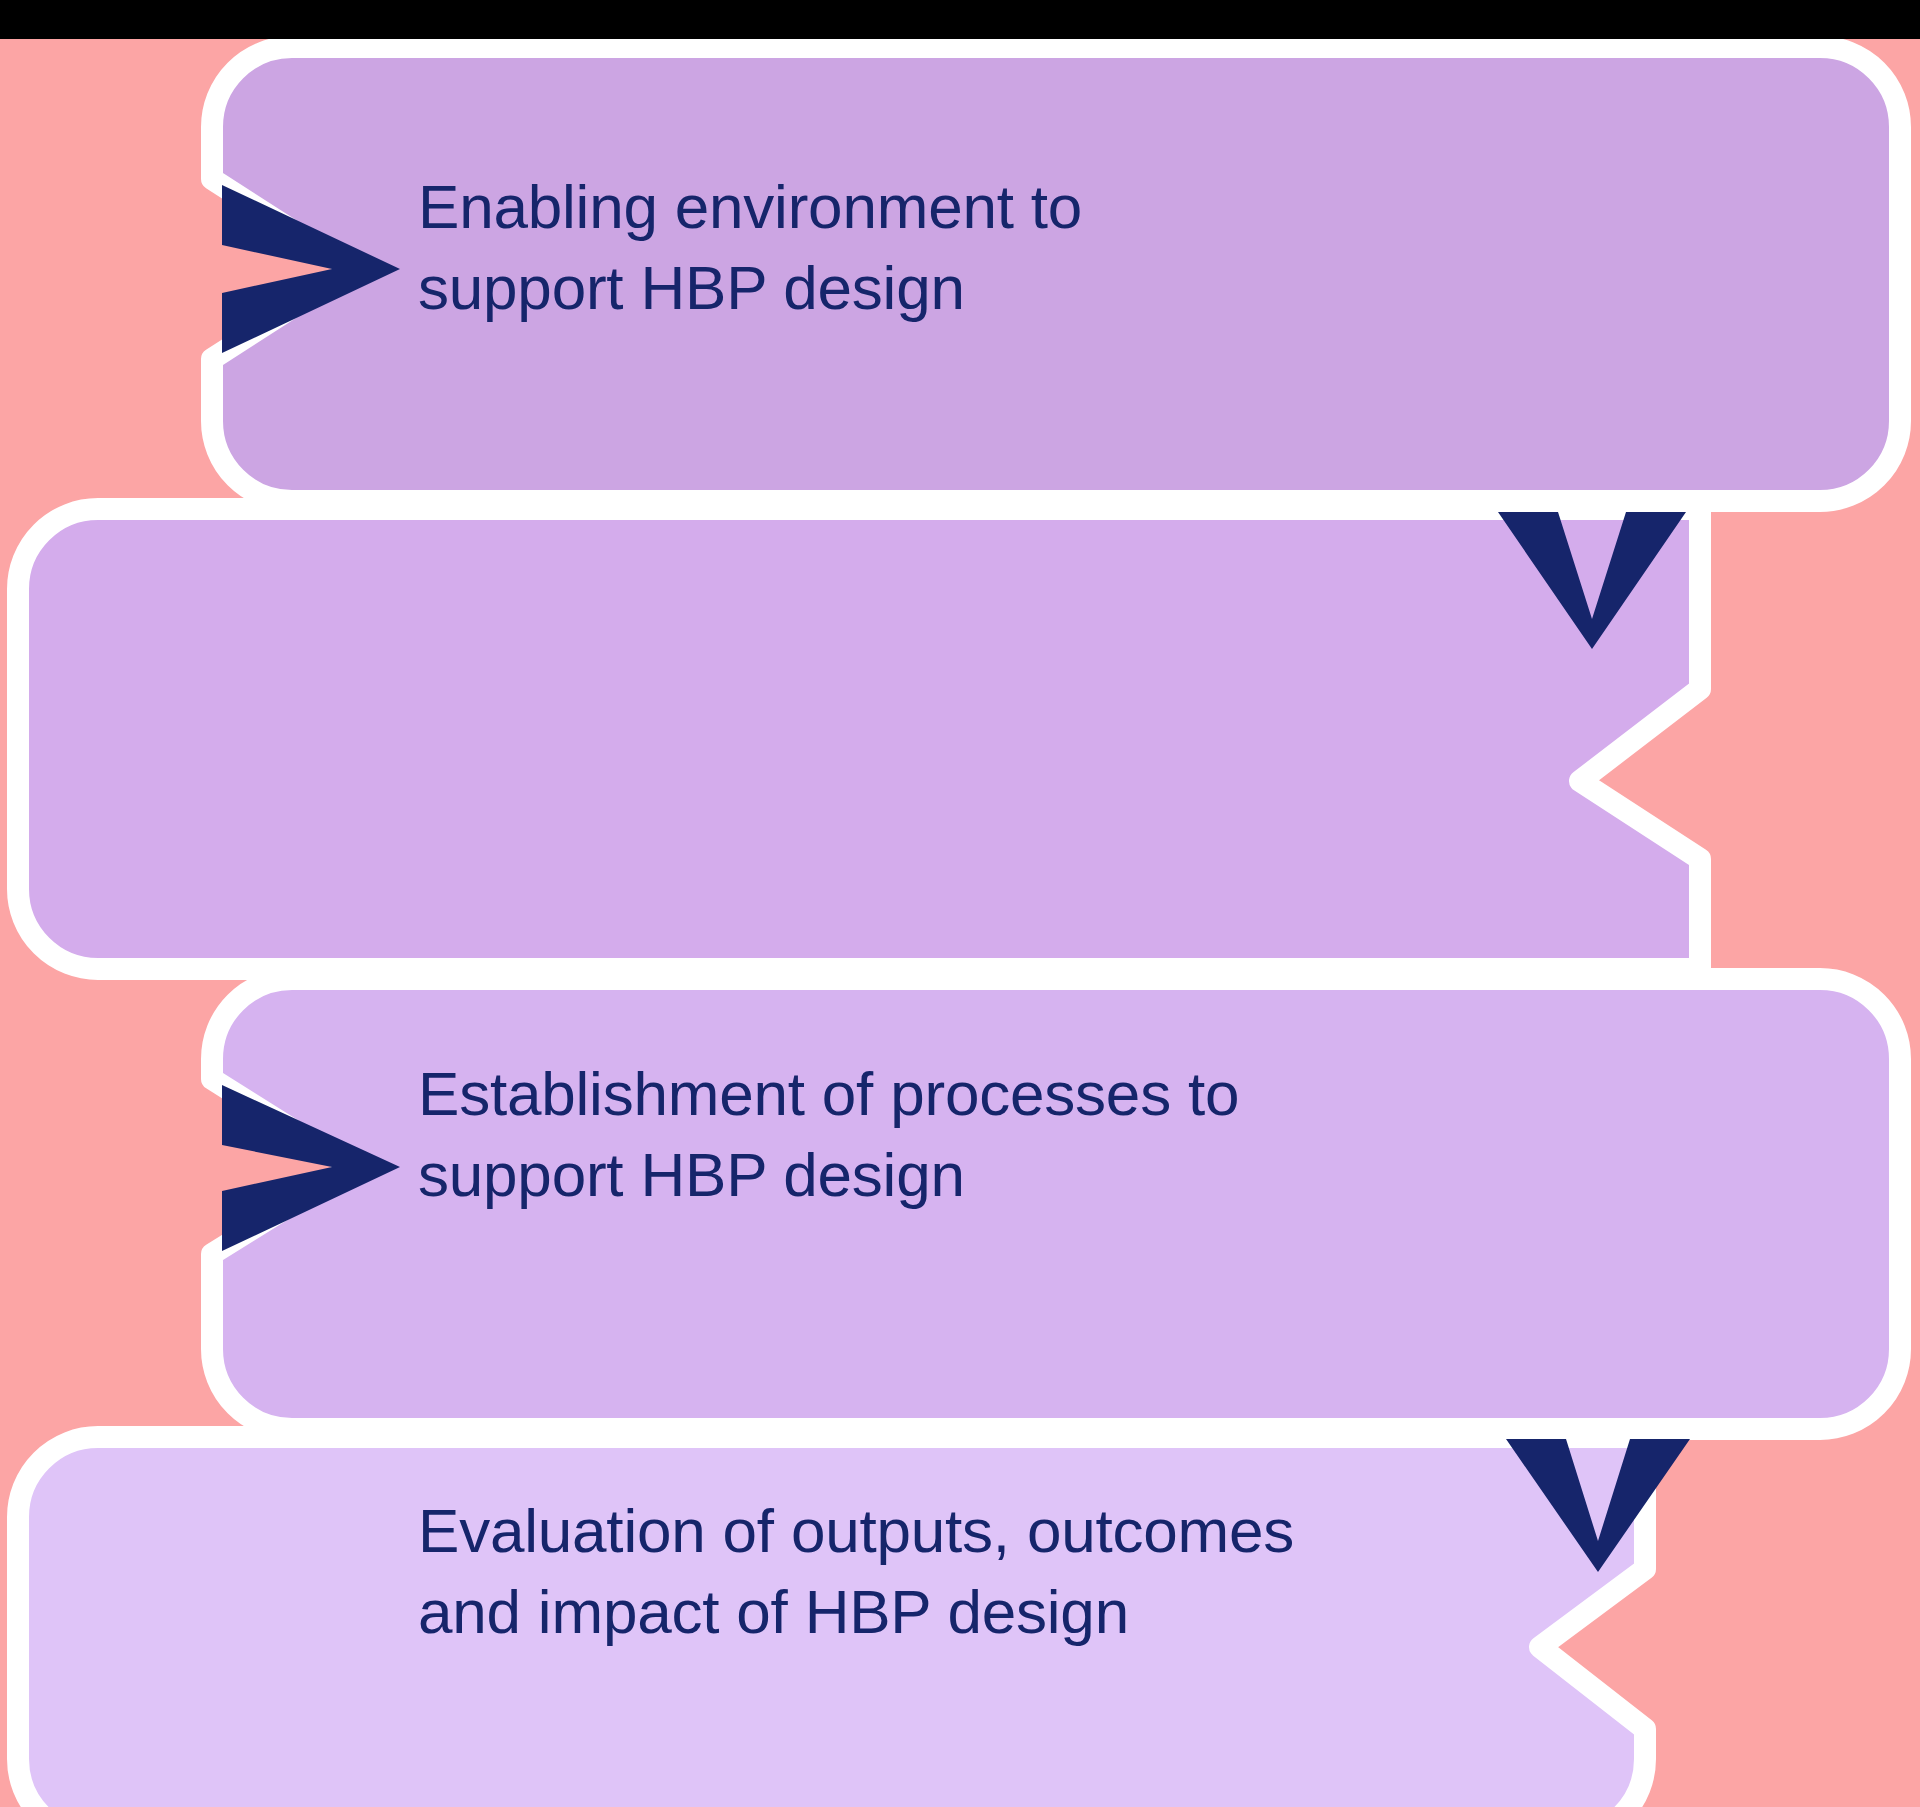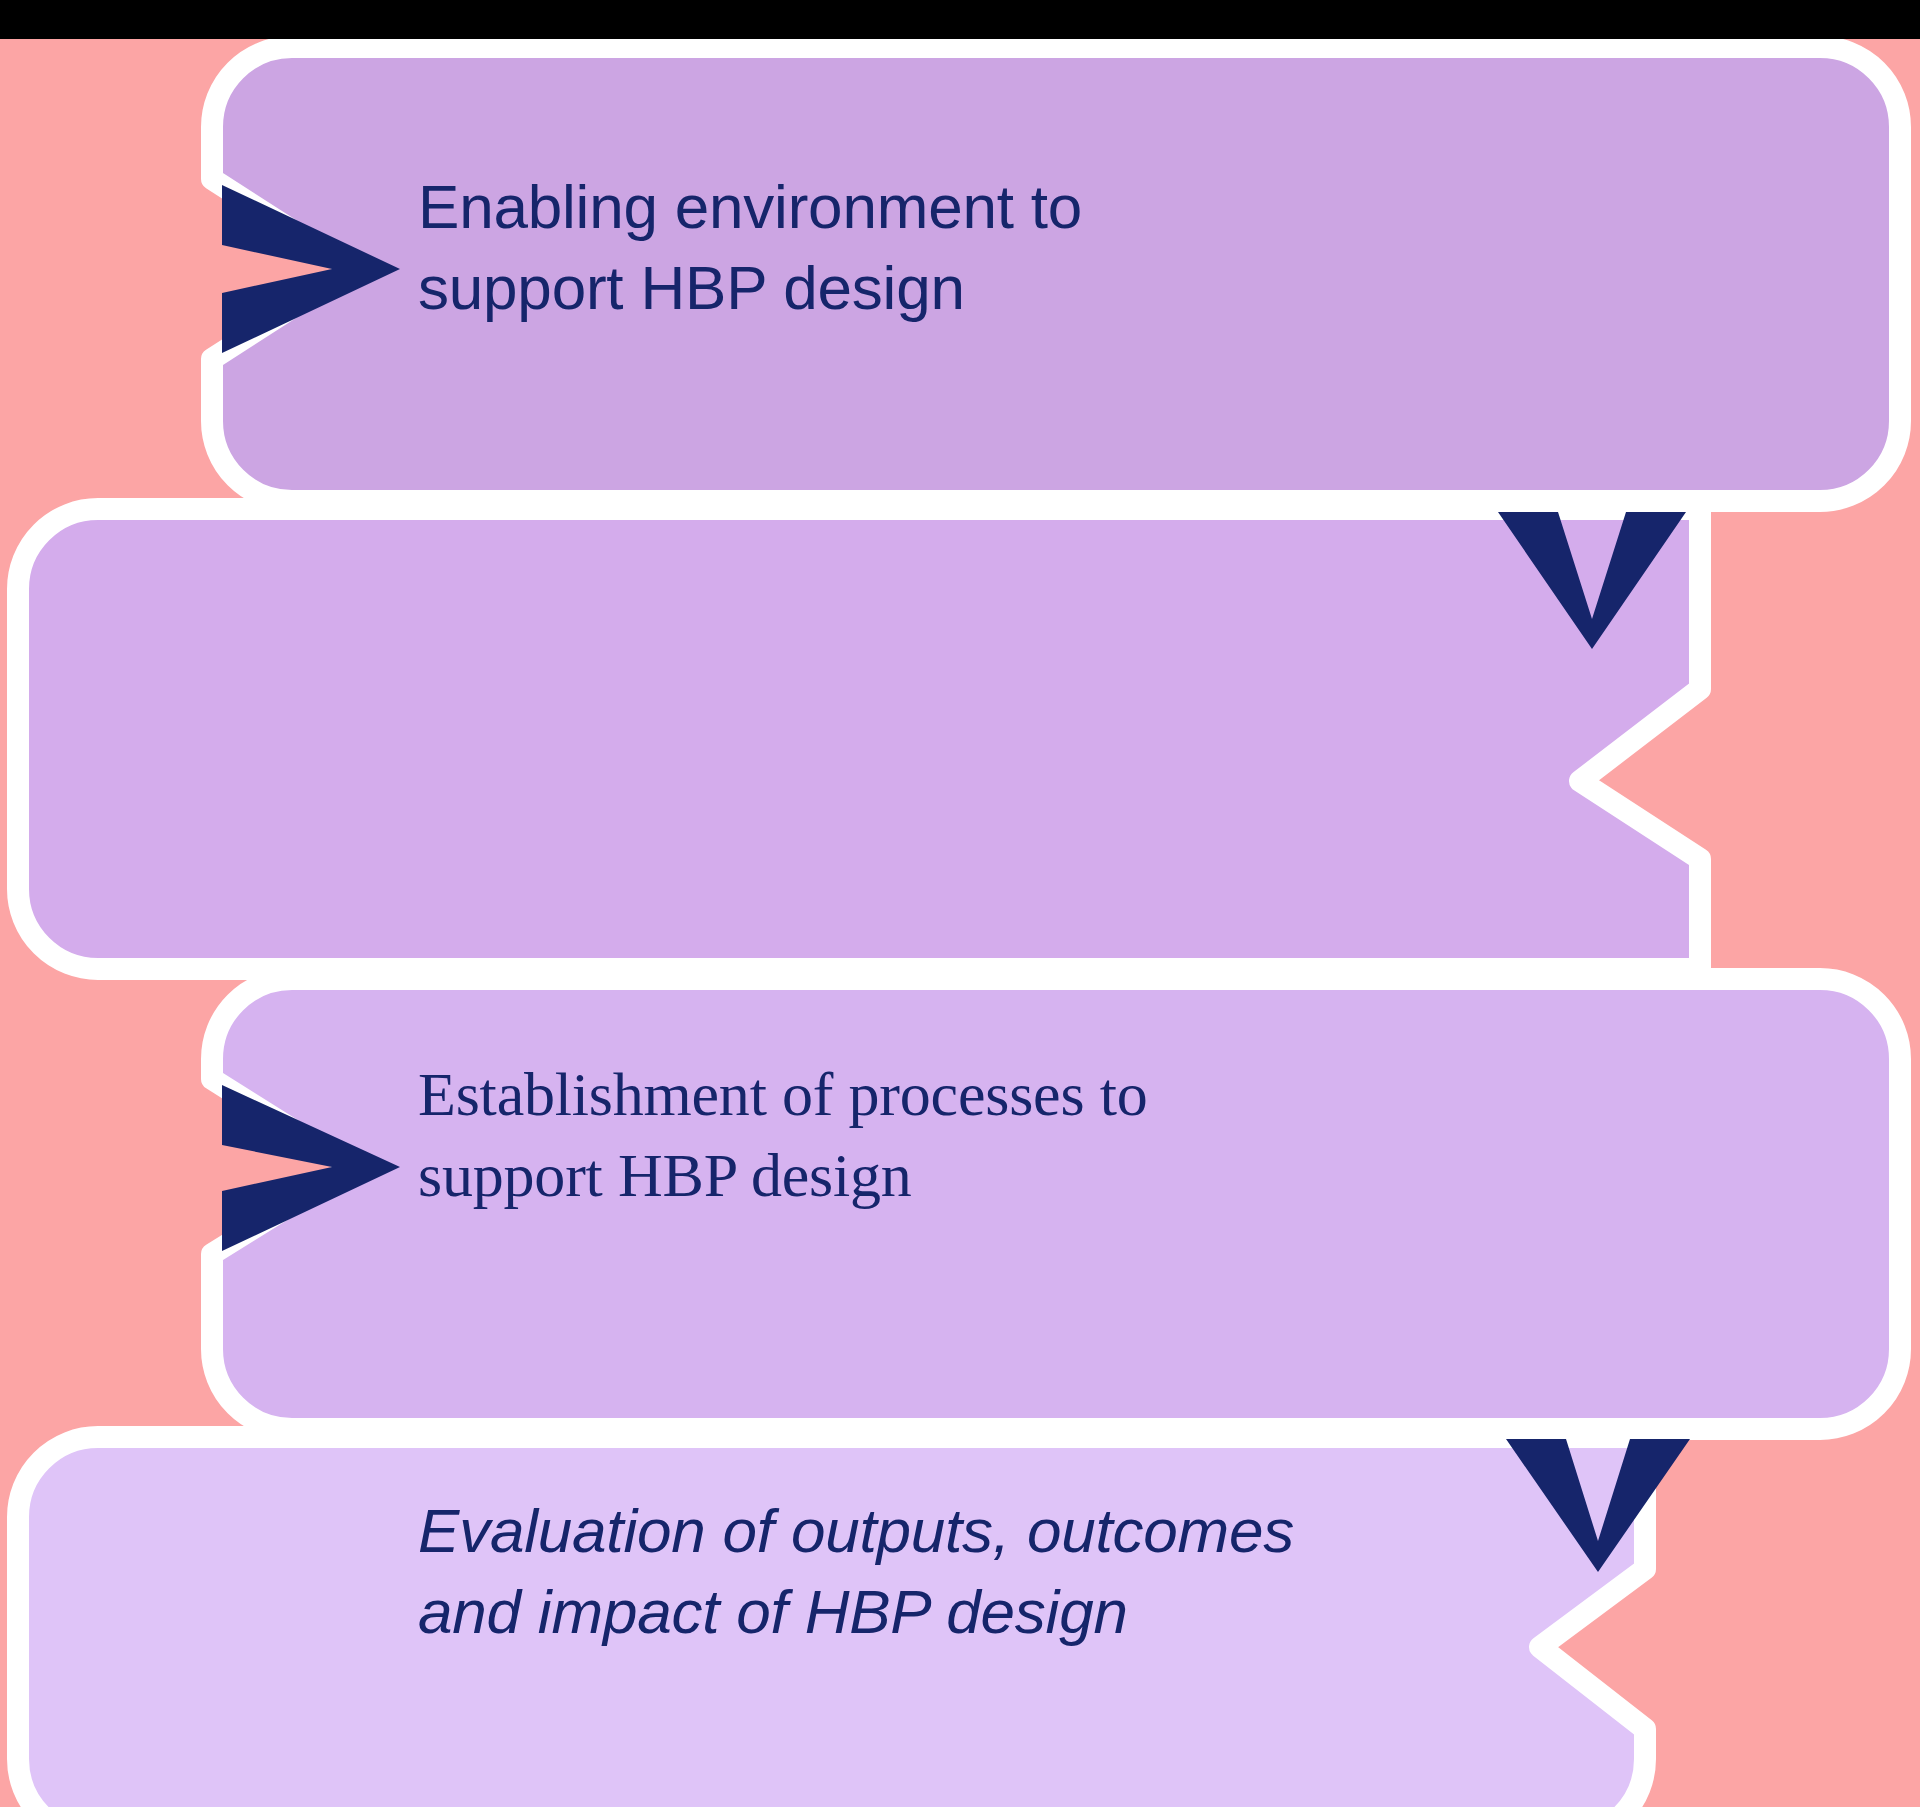--- a/index.html
+++ b/index.html
@@ -29,21 +29,21 @@
     font-size: 62px;
     line-height: 1.30;
     font-weight: 400;
     letter-spacing: -0.2px;
     white-space: pre-line;
     pointer-events: none;
   }
   #label-0 { left: 418px; top: 128px; }
   #label-1 { left: 418px; top: 565px; }
   #label-2 { left: 418px; top: 1015px; }
-  #label-3 { left: 418px; top: 1452px; font-style: italic; }
+  #label-3 { left: 418px; top: 1452px; }
 </style>
 </head>
 <body>
 
 <div id="canvas" style="background: #fca5a5; margin-top: 39px;">
 
   <svg id="diagram-svg" viewBox="0 0 1920 1807" xmlns="http://www.w3.org/2000/svg">
 
     <g>
       <path fill="#CCA5E3" stroke="#FFFFFF" stroke-width="22" stroke-linejoin="round" d="M 212,140
@@ -134,19 +134,19 @@
              L 1630,1400
              L 1690,1400
              L 1598,1533
              Z"></path>
   </svg>
 
   <div class="step-label" id="label-0" style="color: rgb(22, 37, 107);">Enabling environment to
 support HBP design</div>
 
 
-  <div class="step-label" id="label-2" style="color: rgb(22, 37, 107); font-family: Liberation Serif, serif;">Establishment of processes to
+  <div class="step-label" id="label-2" style="color: rgb(22, 37, 107);">Establishment of processes to
 support HBP design</div>
 
   <div class="step-label" id="label-3" style="color: rgb(22, 37, 107);">Evaluation of outputs, outcomes
 and impact of HBP design</div>
 
 </div>
 
 </body></html>

